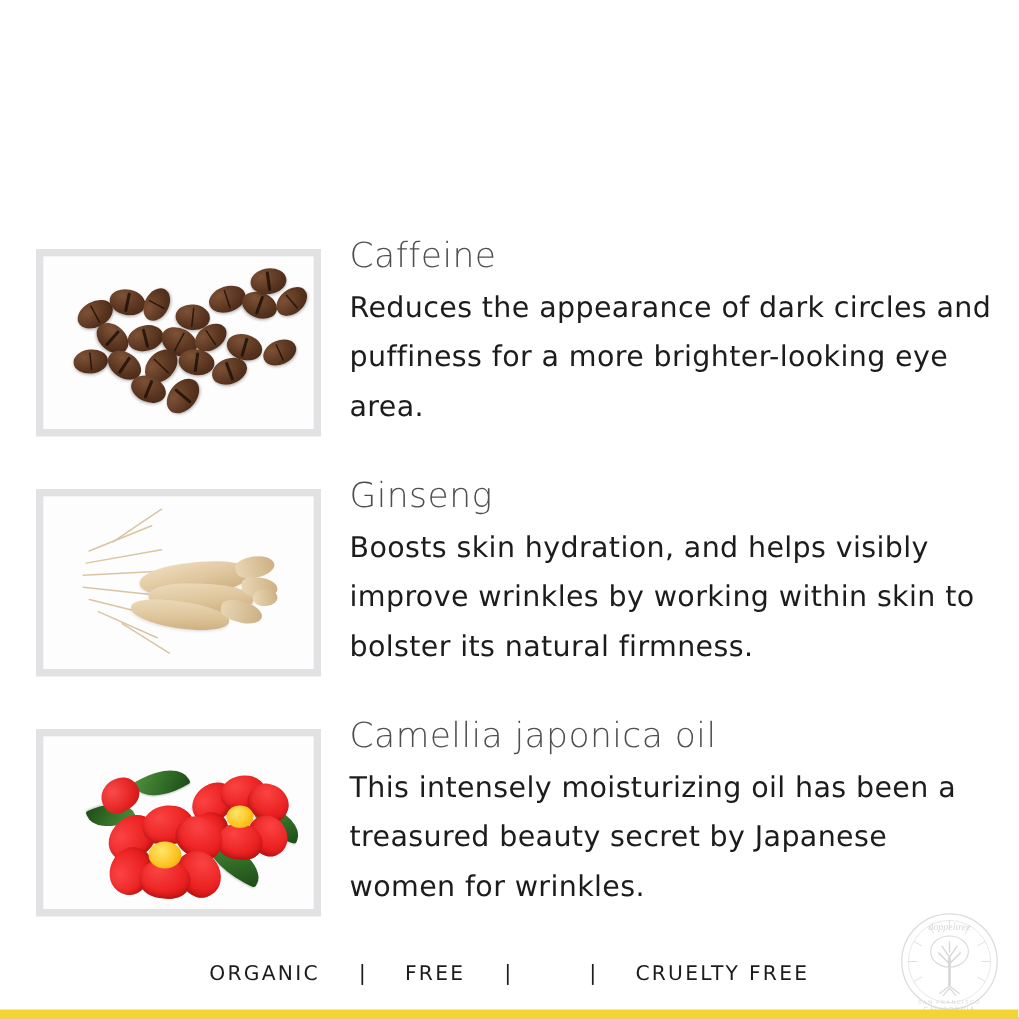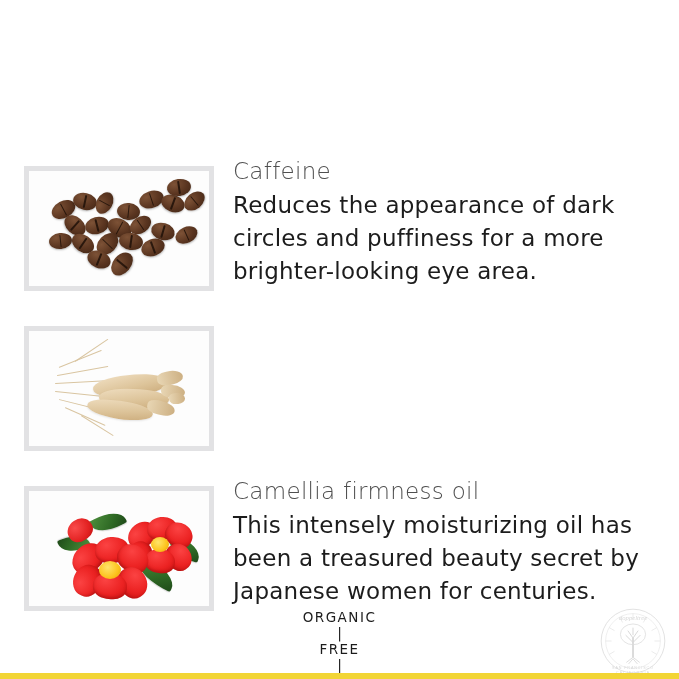--- a/index.html
+++ b/index.html
@@ -163,38 +163,37 @@
     font-weight: 300;
     font-size: 23px;
     line-height: 31px;
     color: #4f4f4f;
     letter-spacing: 0.3px;
     white-space: nowrap;
   }
   .ing-desc {
     font-family: "DejaVu Sans", "Liberation Sans", sans-serif;
     font-weight: 400;
-    font-size: 23px;
+    font-size: 19px;
     line-height: 33px;
     color: #1c1c1c;
     letter-spacing: 0.25px;
     margin-top: 2px;
   }
 
   
   .footer-badges {
     position: absolute;
     left: 0;
     top: 632px;
     width: 679px;
     height: 34px;
     display: flex;
     align-items: center;
     justify-content: center;
-    flex-direction: column;
   }
   .badge-item {
     font-family: "DejaVu Sans", "Liberation Sans", sans-serif;
     font-size: 13.5px;
     color: #1c1c1c;
     letter-spacing: 1.5px;
     white-space: nowrap;
   }
   .badge-sep {
     font-family: "DejaVu Sans", "Liberation Sans", sans-serif;
@@ -276,20 +275,24 @@
           <div class="gins-hair" style="left:52px; top:84px; width:38px; transform:rotate(32deg);"></div>
           <div class="gins-body" style="left:64px;  top:44px; width:74px; height:22px; transform:rotate(-5deg);"></div>
           <div class="gins-body" style="left:70px;  top:58px; width:70px; height:20px; transform:rotate(3deg);"></div>
           <div class="gins-body" style="left:58px;  top:70px; width:66px; height:18px; transform:rotate(9deg);"></div>
           <div class="gins-root" style="left:128px; top:40px; width:26px; height:14px; transform:rotate(-12deg);"></div>
           <div class="gins-root" style="left:132px; top:54px; width:24px; height:13px; transform:rotate(4deg);"></div>
           <div class="gins-root" style="left:118px; top:70px; width:28px; height:14px; transform:rotate(12deg);"></div>
           <div class="gins-root" style="left:140px; top:62px; width:16px; height:11px; transform:rotate(-6deg);"></div>
         </div>
       </div>
+      <div class="ing-text">
+        <div class="ing-name">Ginseng</div>
+        <div class="ing-desc">Boosts skin hydration, and helps visibly improve wrinkles by working within skin to bolster its natural firmness.</div>
+      </div>
     </div>
 
     <div class="ing-row">
       <div class="thumb-frame">
         <div class="thumb-inner">
           <div class="leaf" style="left:30px;  top:44px; width:30px; height:17px; transform:rotate(158deg);"></div>
           <div class="leaf" style="left:62px;  top:22px; width:34px; height:18px; transform:rotate(-28deg);"></div>
           <div class="leaf" style="left:138px; top:48px; width:34px; height:19px; transform:rotate(18deg);"></div>
           <div class="leaf" style="left:104px; top:72px; width:44px; height:20px; transform:rotate(28deg);"></div>
           <div class="bud" style="left:38px;  top:28px; width:26px; height:22px; transform:rotate(-34deg);"></div>
@@ -309,33 +312,34 @@
             <div class="petal" style="left:24px; top:0px;  width:34px; height:26px; transform:rotate(-6deg);"></div>
             <div class="petal" style="left:46px; top:8px;  width:32px; height:27px; transform:rotate(34deg);"></div>
             <div class="petal" style="left:0px;  top:30px; width:32px; height:27px; transform:rotate(-66deg);"></div>
             <div class="petal" style="left:46px; top:32px; width:32px; height:27px; transform:rotate(58deg);"></div>
             <div class="petal" style="left:22px; top:36px; width:34px; height:26px; transform:rotate(6deg);"></div>
             <div class="stamen" style="left:28px; top:24px; width:22px; height:18px;"></div>
           </div>
         </div>
       </div>
       <div class="ing-text">
-        <div class="ing-name">Camellia firmness oil</div>
-        <div class="ing-desc">This intensely moisturizing oil has been a treasured beauty secret by Japanese women for centuries.</div>
+        <div class="ing-name">Camellia japonica oil</div>
+        <div class="ing-desc">This intensely moisturizing oil has been a treasured beauty secret by Japanese women for wrinkles.</div>
       </div>
     </div>
 
   </div>
 
   <div class="footer-badges">
     <span class="badge-item">ORGANIC</span>
     <span class="badge-sep">|</span>
     <span class="badge-item">FREE</span>
     <span class="badge-sep">|</span>
     <span class="badge-sep">|</span>
+    <span class="badge-item">CRUELTY FREE</span>
   </div>
 
   <div class="watermark">
     <svg viewBox="0 0 100 100" width="74" height="74">
       <circle cx="50" cy="50" r="43" fill="none" stroke="#8a8a8a" stroke-width="1.1"></circle>
       <circle cx="50" cy="50" r="37" fill="none" stroke="#9a9a9a" stroke-width="0.7"></circle>
       <g stroke="#8f8f8f" stroke-width="0.8">
         <line x1="50" y1="13" x2="50" y2="21"></line>
         <line x1="68" y1="18" x2="64" y2="25"></line>
         <line x1="82" y1="32" x2="75" y2="36"></line>

